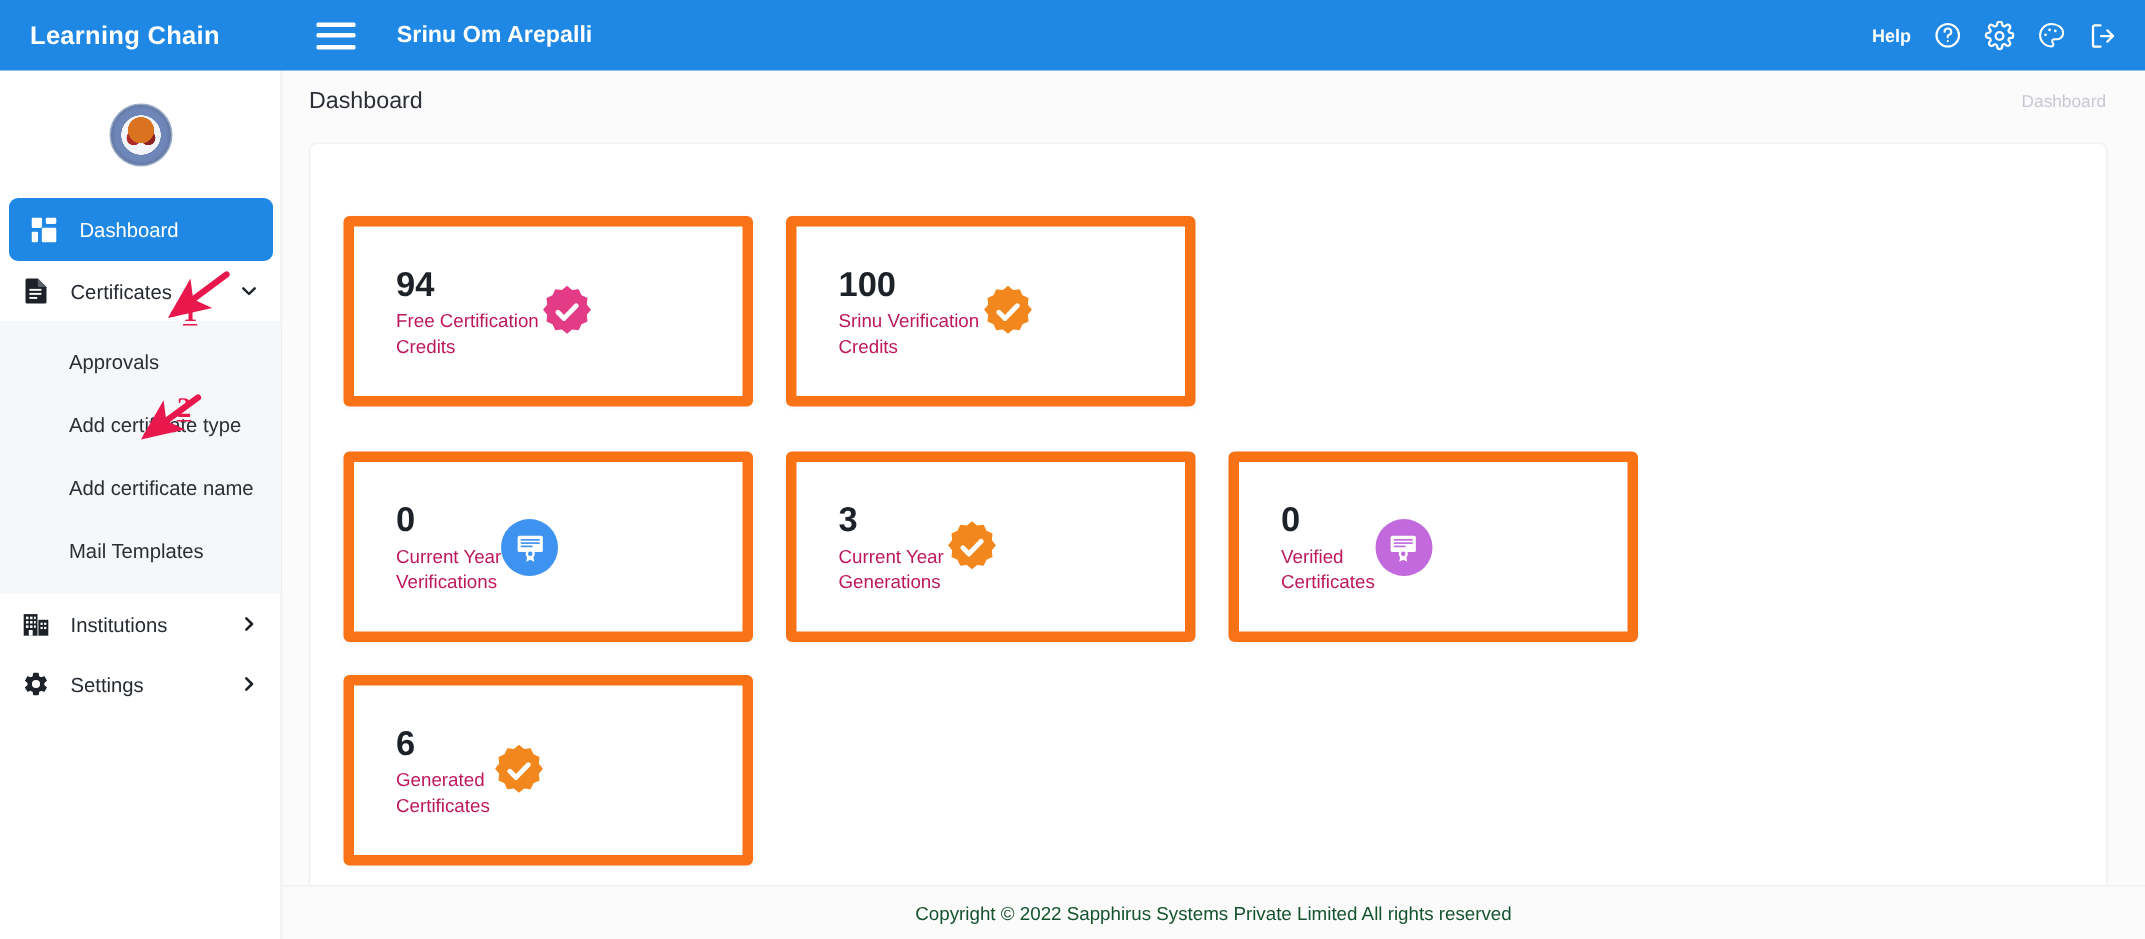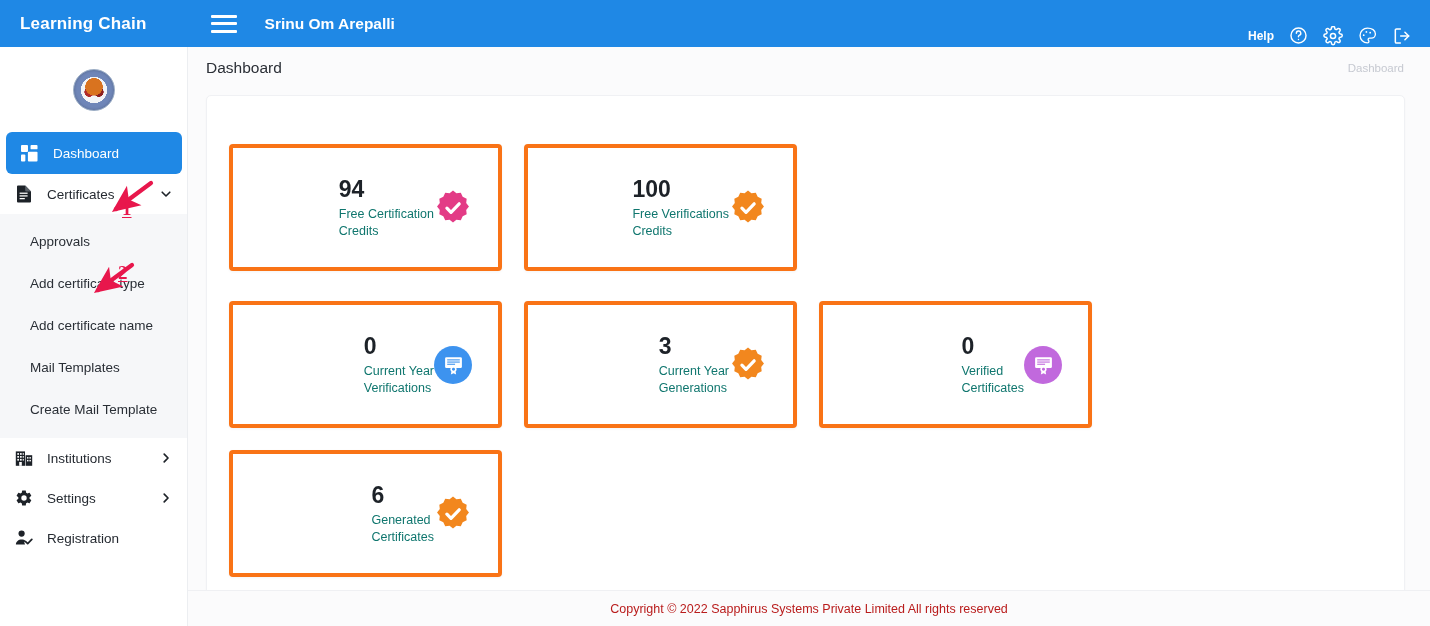--- a/index.html
+++ b/index.html
@@ -22,21 +22,21 @@
   }
   .hamburger {
     margin-left: 64px; width: 26px; height: 18px;
     display: flex; flex-direction: column; justify-content: space-between; cursor: pointer;
   }
   .hamburger i { display: block; height: 3px; background: #fff; border-radius: 1px; }
   .user-name {
     color: #fff; font-size: 15.5px; font-weight: bold; margin-left: 28px; white-space: nowrap;
   }
   .topright {
-    position: absolute; right: 18px; top: 12px; height: 47px;
+    position: absolute; right: 18px; top: 0; height: 47px;
     display: flex; align-items: center; gap: 15px;
   }
   .help-label { color:#fff; font-size: 12px; font-weight: bold; }
   .ticon { display:flex; align-items:center; justify-content:center; cursor:pointer; }
   .ticon svg { display:block; }
 
   
   .sidebar {
     position: absolute; top: 47px; left: 0; width: 188px; height: 579px;
     background: #ffffff; border-right: 1px solid #eceef1; z-index: 20;
@@ -60,21 +60,21 @@
   .nav-item.active {
     background: #1f88e5; color: #ffffff; border-radius: 6px;
     margin: 0 6px; width: 176px; height: 42px;
   }
   .nav-icon { width: 19px; height: 19px; display:flex; align-items:center; justify-content:center; flex: 0 0 19px;}
   .nav-label { flex: 1; white-space: nowrap; }
   .nav-chevron { width: 14px; display:flex; align-items:center; justify-content:center; }
 
   .submenu { background: #f6f7f9; padding: 6px 0 8px 0; }
   .sub-item {
-    height: 42px; display: flex; align-items: center; padding-left: 30px;
+    height: 42px; display: flex; align-items: center; padding-left: 46px;
     font-size: 13.5px; color: #2a2f36; cursor: pointer; white-space: nowrap;
   }
 
   
   .anno { position: absolute; z-index: 40; pointer-events: none; }
   .anno-num {
     position: absolute; z-index: 41; color: #e8174c; font-weight: bold;
     font-size: 19px; font-family: "Liberation Serif", serif;
     text-decoration: underline; text-underline-offset: 2px;
   }
@@ -96,37 +96,37 @@
     border-radius: 5px; box-shadow: 0 1px 2px rgba(30,40,60,.04);
     padding: 18px 22px 22px 22px;
   }
   .welcome { font-size: 12.5px; color: #333940; margin: 4px 0 0 4px; }
   .welcome b { font-weight: bold; color: #1d2228; }
   .vurl { font-size: 11.8px; color: #333940; margin: 16px 0 0 4px; word-break: break-all; }
   .vurl .lbl { color: #3d93ef; font-weight: bold; }
 
   .cards { display: flex; gap: 22px; margin-top: 30px; flex-wrap: wrap; }
   .card {
-    background: #fff; border: 4px solid #f97316; border-radius: 4px;
+    background: #fff; border: 7px solid #f97316; border-radius: 4px;
     box-shadow: 0 1px 3px rgba(30,40,60,.05);
     height: 127px; display: flex; align-items: center; padding: 0 26px 0 28px;
-    justify-content: flex-end;
+    justify-content: flex-start;
   }
   .card.w2 { width: 273px; }
   .card-text { }
   .card-num { font-size: 23px; font-weight: bold; color: #1d2228; line-height: 1.25; }
-  .card-lbl { font-size: 12.5px; color: #0f766e; line-height: 1.35; margin-top: 2px; white-space: pre-line;}
+  .card-lbl { font-size: 12.5px; color: #be185d; line-height: 1.35; margin-top: 2px; white-space: pre-line;}
   .badge { width: 38px; height: 38px; flex: 0 0 38px; display:flex; align-items:center; justify-content:center;}
   .circle { width: 38px; height: 38px; border-radius: 50%; display:flex; align-items:center; justify-content:center; }
 
   .footer {
     position: absolute; left: 188px; bottom: 0; width: 1242px; height: 36px;
     background: #fbfbfc; border-top: 1px solid #eff0f3;
     display: flex; align-items: center; justify-content: center;
-    font-size: 12.5px; color: #b91c1c; z-index: 15;
+    font-size: 12.5px; color: #14532d; z-index: 15;
   }
 </style>
 </head>
 <body>
 
 <div id="app">
 
   <div class="topbar">
     <div class="brand">Learning Chain</div>
 
@@ -211,21 +211,20 @@
             <path d="M2.2 4.2 6 8l3.8-3.8"></path>
           </svg>
         </span>
       </div>
 
       <div class="submenu">
         <div class="sub-item">Approvals</div>
         <div class="sub-item">Add certificate type</div>
         <div class="sub-item">Add certificate name</div>
         <div class="sub-item">Mail Templates</div>
-        <div class="sub-item">Create Mail Template</div>
       </div>
 
       <div class="nav-item">
         <span class="nav-icon">
           <svg width="18" height="18" viewBox="0 0 18 18">
             <rect x="0.8" y="2.4" width="9.2" height="14.4" fill="#1d2228"></rect>
             <rect x="10.6" y="6.2" width="6.6" height="10.6" fill="#1d2228"></rect>
             <g fill="#ffffff">
               <rect x="2.3" y="4.1" width="1.7" height="1.7"></rect>
                 <rect x="5" y="4.1" width="1.7" height="1.7"></rect>
@@ -260,30 +259,20 @@
           </svg>
         </span>
         <span class="nav-label">Settings</span>
         <span class="nav-chevron">
           <svg width="12" height="12" viewBox="0 0 12 12" fill="none" stroke="#1d2228" stroke-width="1.7" stroke-linecap="round" stroke-linejoin="round">
             <path d="M4.2 2.2 8 6l-3.8 3.8"></path>
           </svg>
         </span>
       </div>
 
-      <div class="nav-item">
-        <span class="nav-icon">
-          <svg width="18" height="18" viewBox="0 0 18 18">
-            <circle cx="6.6" cy="4.6" r="3.1" fill="#1d2228"></circle>
-            <path d="M.9 15.6c0-3.2 2.6-5.2 5.7-5.2 1.6 0 3 .5 4 1.4l-1 1.2a1 1 0 0 0 .1 1.5l.2.2v.9z" fill="#1d2228"></path>
-            <path d="M10.6 12.6l2.1 2.1 4.1-4.3" fill="none" stroke="#1d2228" stroke-width="1.7" stroke-linecap="round" stroke-linejoin="round"></path>
-          </svg>
-        </span>
-        <span class="nav-label">Registration</span>
-      </div>
 
     </div>
   </div>
 
   <svg class="anno" style="left:106px; top:180px;" width="50" height="40" viewBox="0 0 50 40">
     <defs>
       <marker id="ah1" markerWidth="7" markerHeight="7" refX="5.4" refY="3.5" orient="auto">
         <path d="M6.6,3.5 L0,0.6 L1.6,3.5 L0,6.4 Z" fill="#e8174c"></path>
       </marker>
     </defs>
@@ -324,21 +313,21 @@
             <svg width="38" height="38" viewBox="0 0 40 40">
               <path d="M20 1.6l3.6 2.9 4.6-.5 2 4.2 4.2 2-.5 4.6 2.9 3.6-2.9 3.6.5 4.6-4.2 2-2 4.2-4.6-.5L20 35.2l-3.6-2.9-4.6.5-2-4.2-4.2-2 .5-4.6L3.2 18.4l2.9-3.6-.5-4.6 4.2-2 2-4.2 4.6.5z" fill="#e33b86"></path>
               <path d="M13.6 20.2l4.3 4.3 8.6-8.9" fill="none" stroke="#ffffff" stroke-width="3.4" stroke-linecap="round" stroke-linejoin="round"></path>
             </svg>
           </div>
         </div>
 
         <div class="card w2">
           <div class="card-text">
             <div class="card-num">100</div>
-            <div class="card-lbl">Free Verifications
+            <div class="card-lbl">Srinu Verification
 Credits</div>
           </div>
           <div class="badge">
             <svg width="38" height="38" viewBox="0 0 40 40">
               <path d="M20 1.6l3.6 2.9 4.6-.5 2 4.2 4.2 2-.5 4.6 2.9 3.6-2.9 3.6.5 4.6-4.2 2-2 4.2-4.6-.5L20 35.2l-3.6-2.9-4.6.5-2-4.2-4.2-2 .5-4.6L3.2 18.4l2.9-3.6-.5-4.6 4.2-2 2-4.2 4.6.5z" fill="#f2871e"></path>
               <path d="M13.6 20.2l4.3 4.3 8.6-8.9" fill="none" stroke="#ffffff" stroke-width="3.4" stroke-linecap="round" stroke-linejoin="round"></path>
             </svg>
           </div>
         </div>
 

